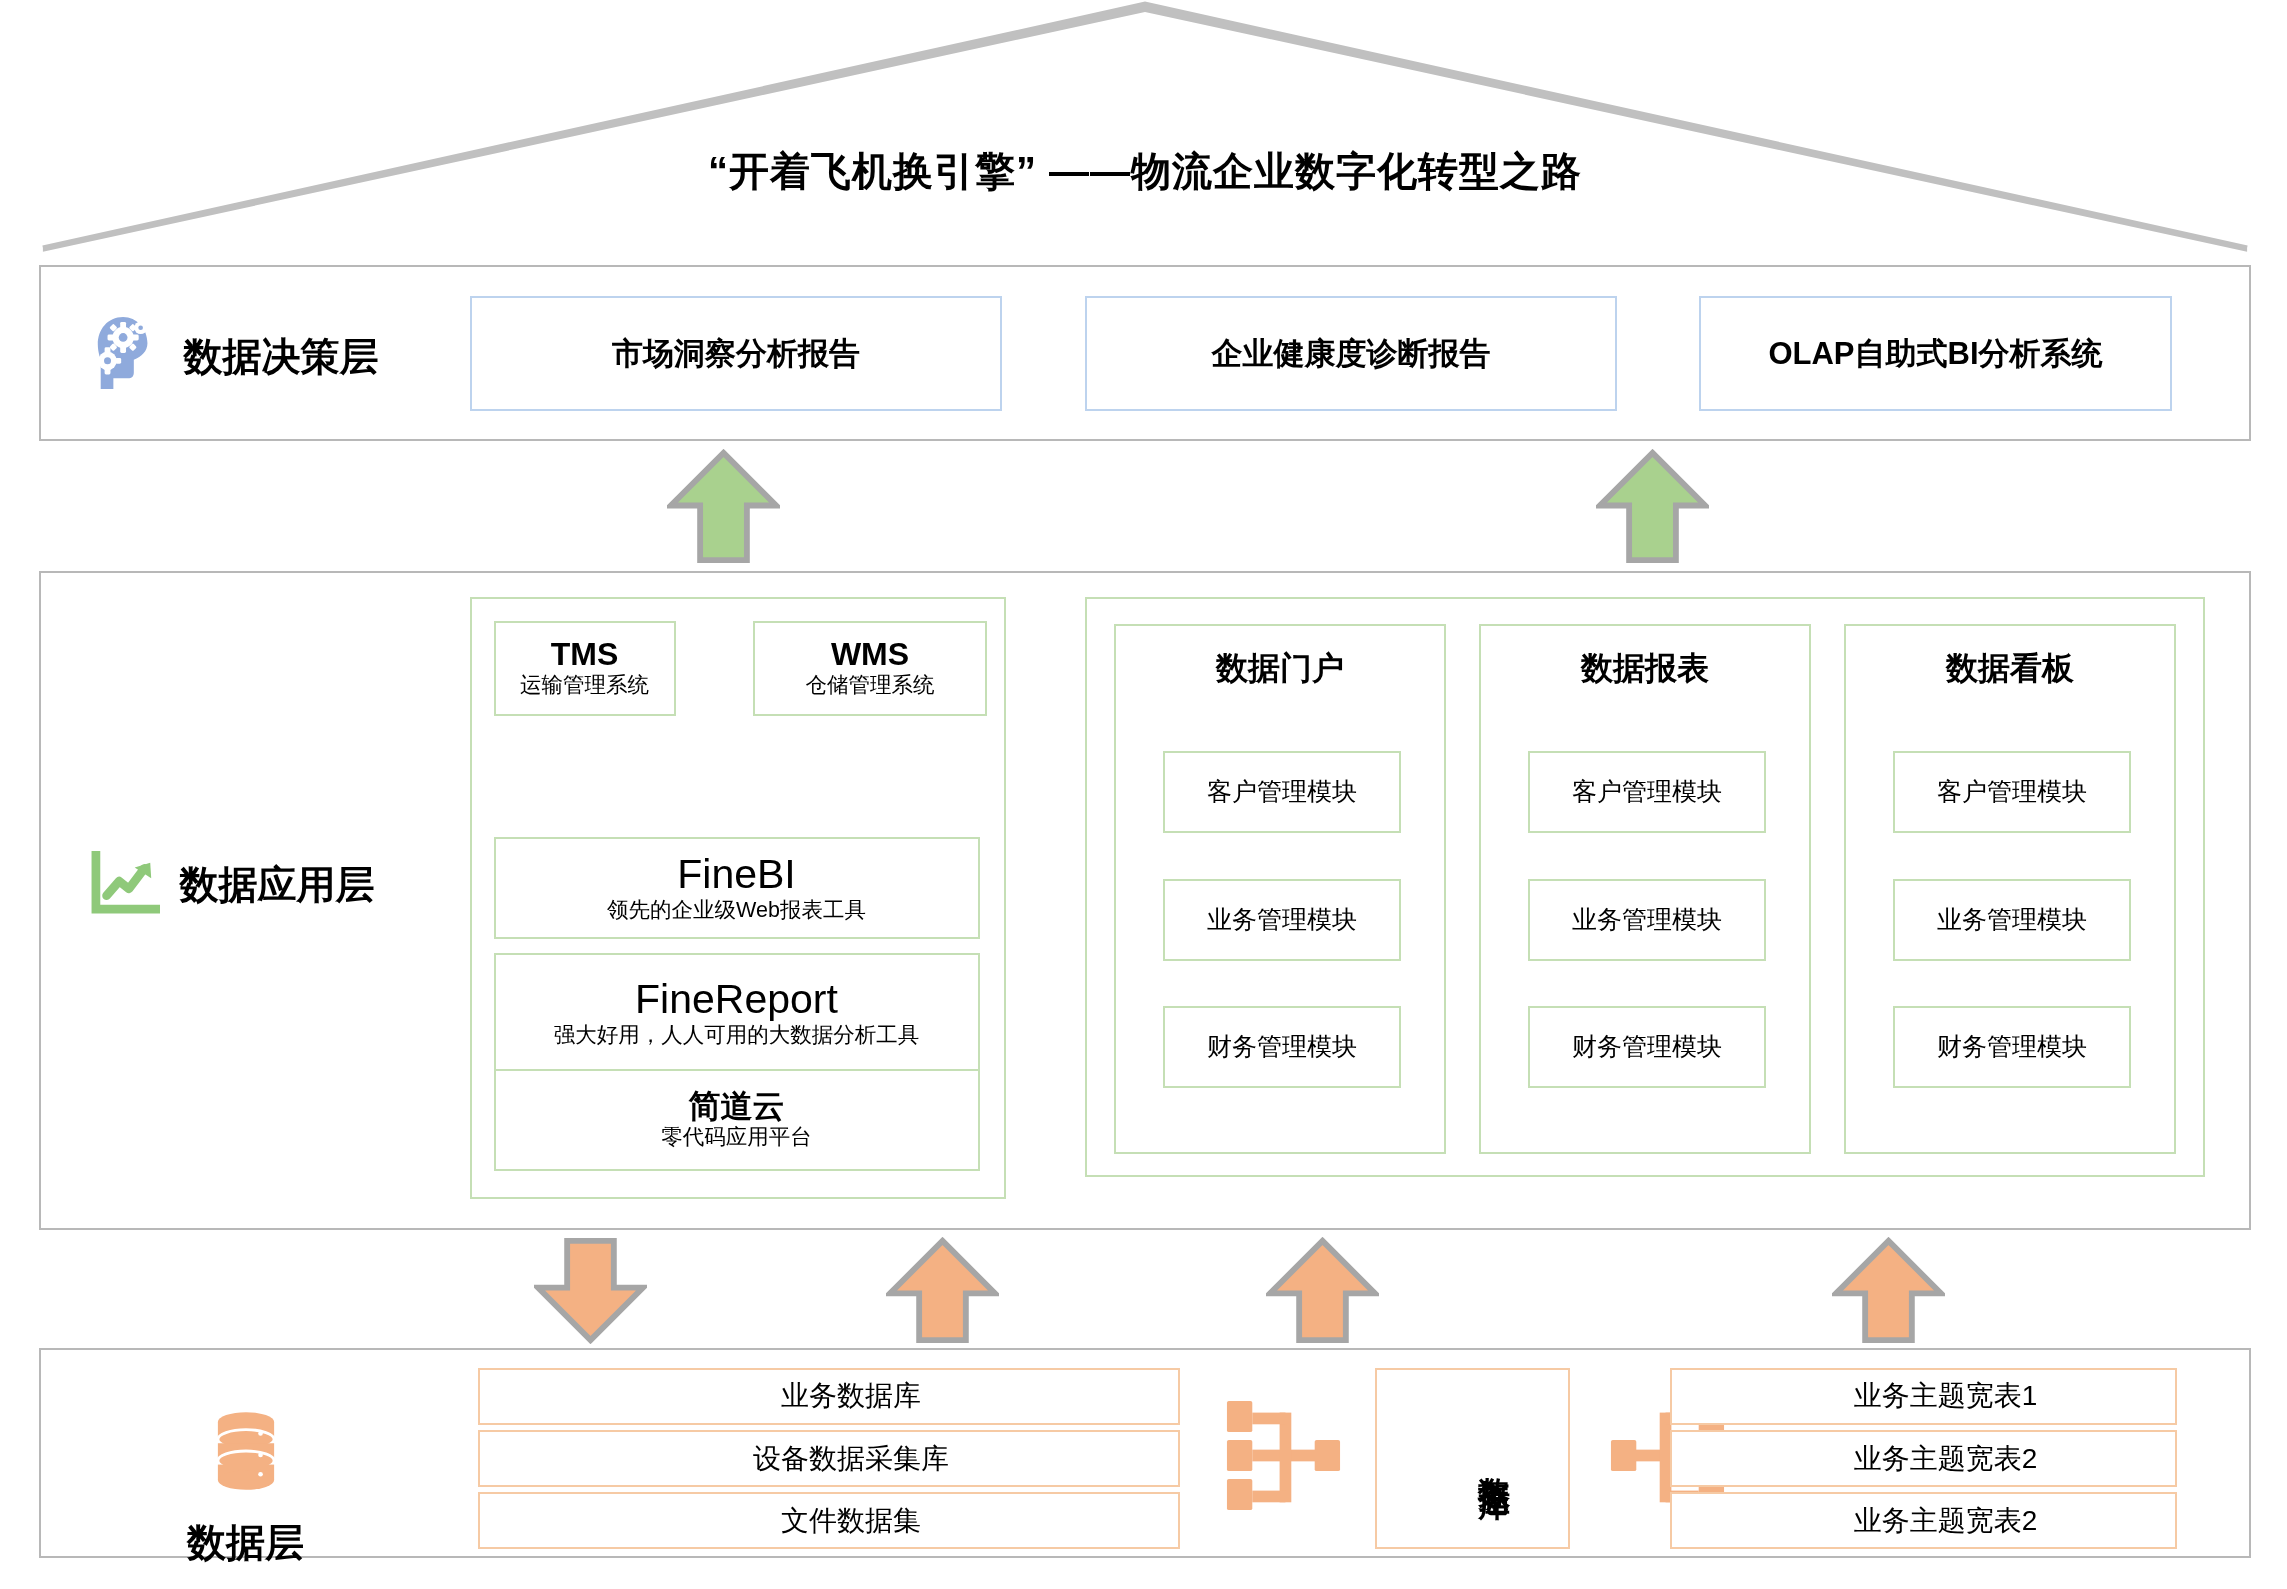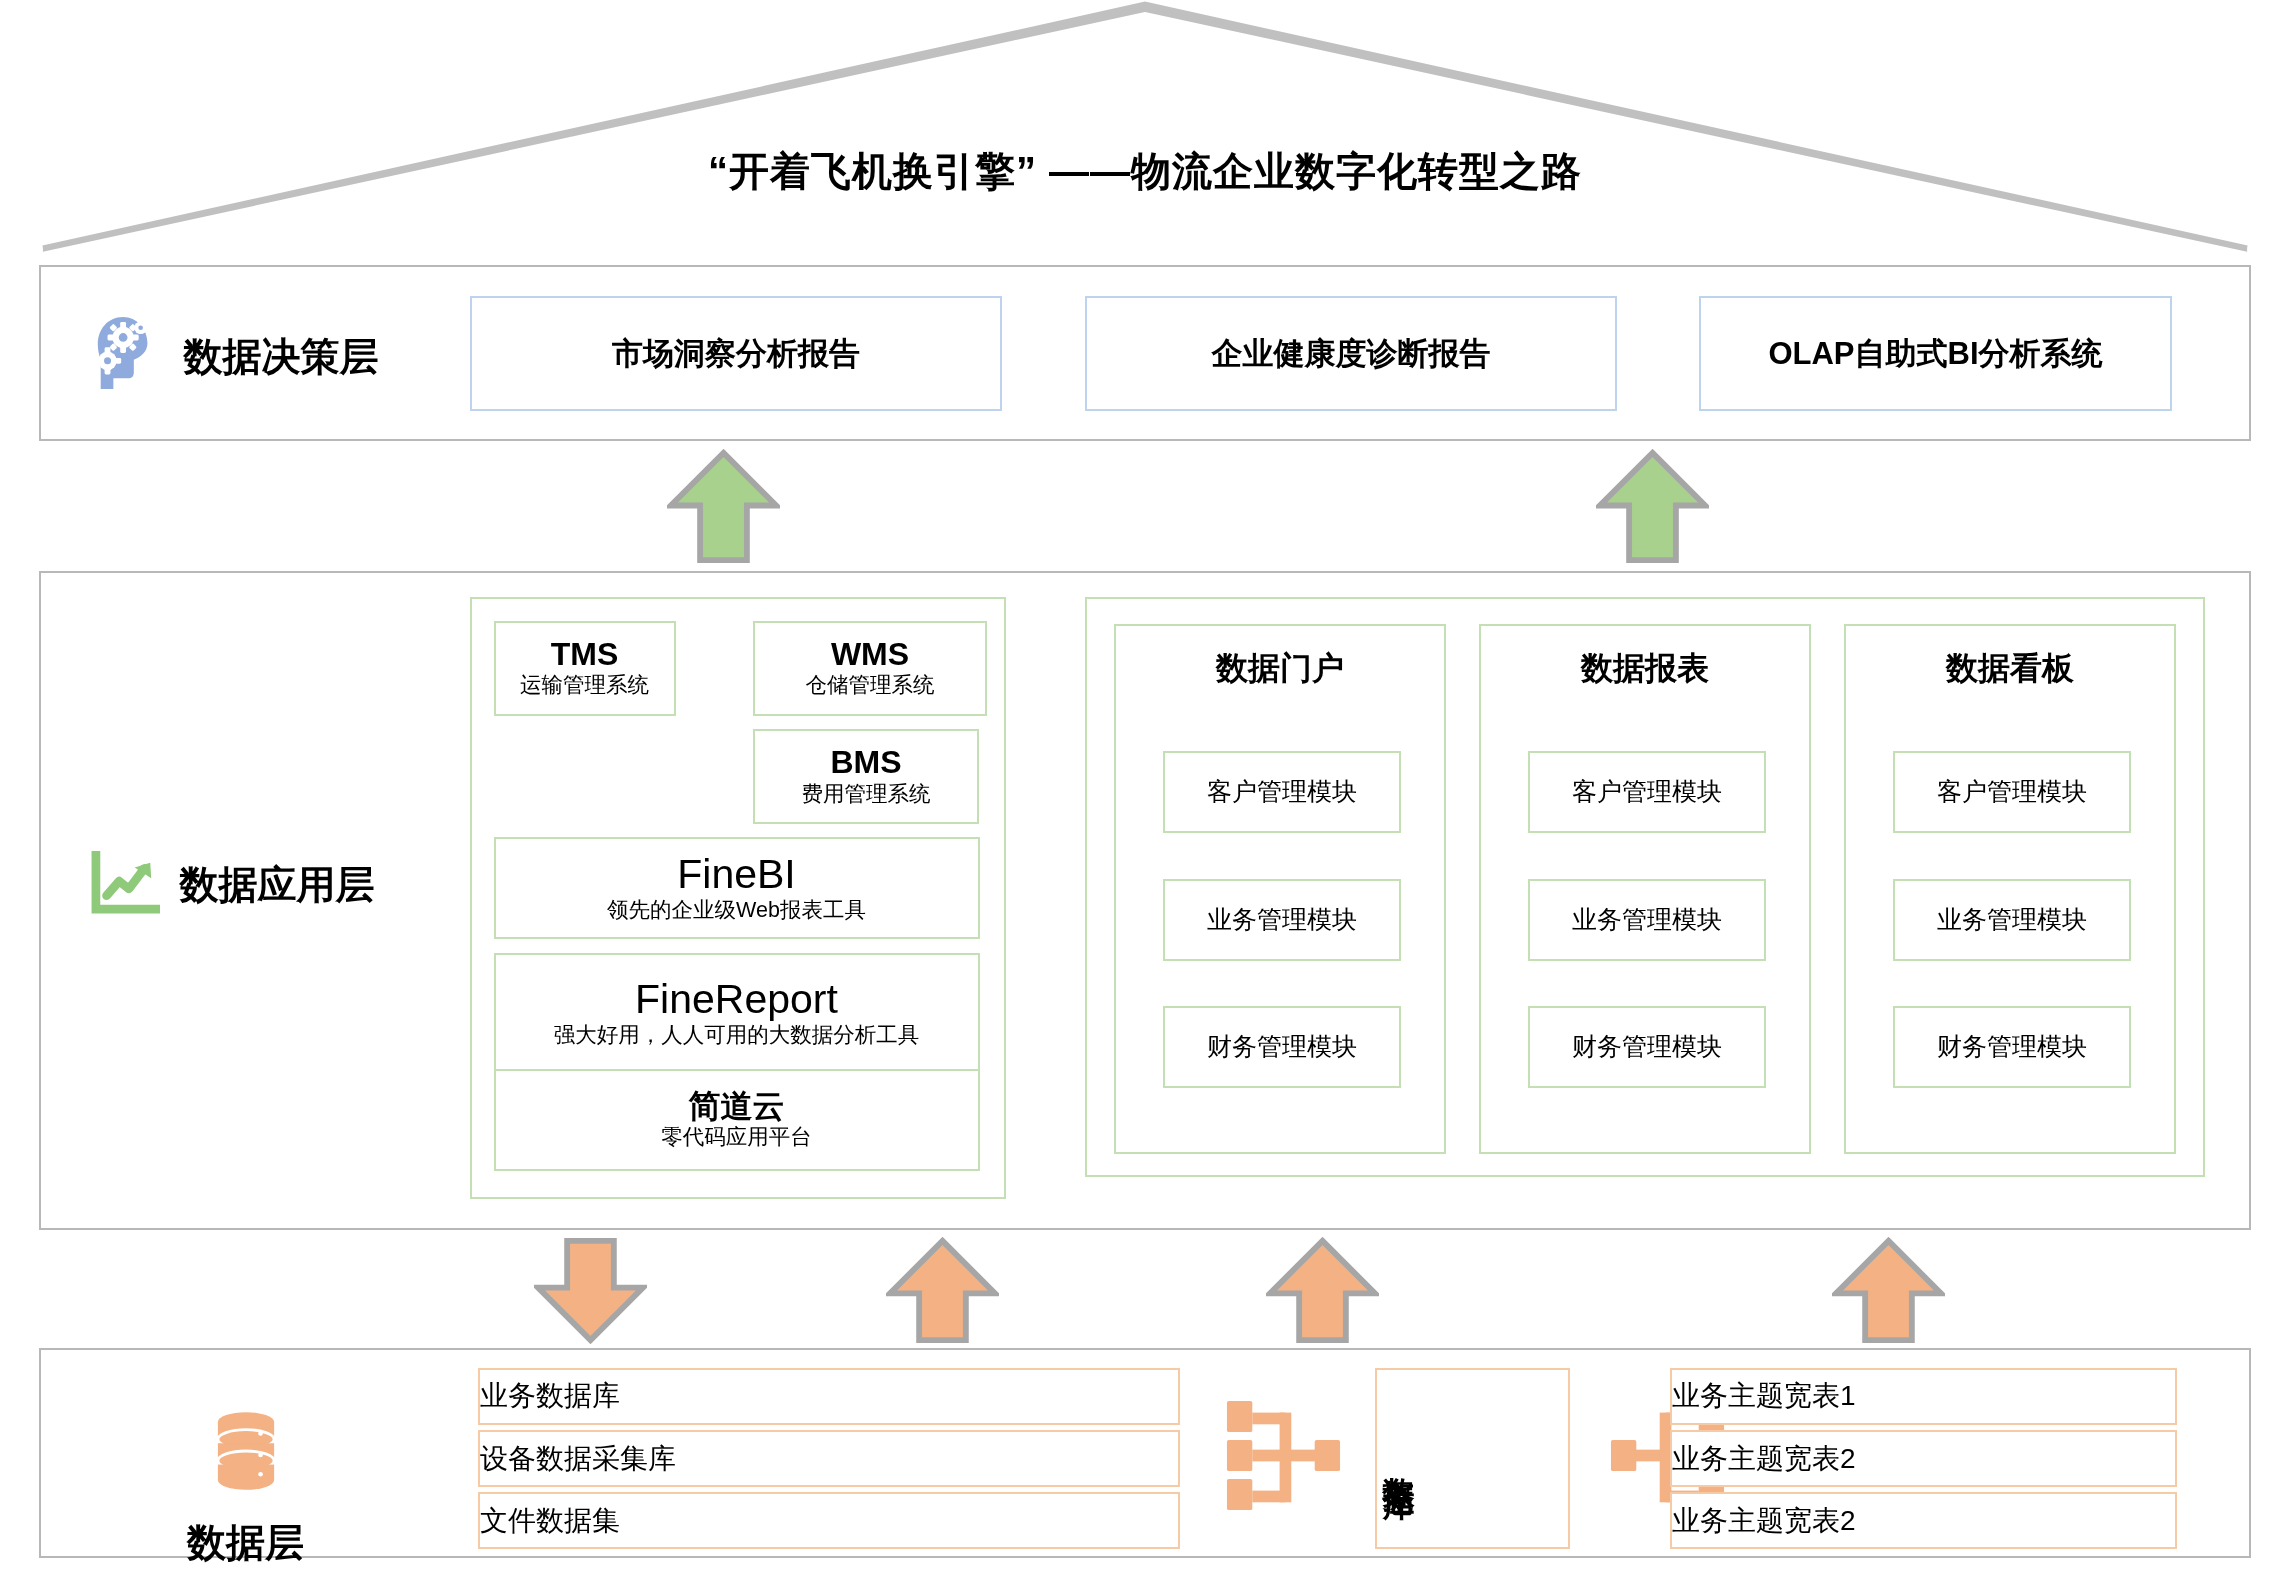--- a/index.html
+++ b/index.html
@@ -73,21 +73,21 @@
     border: 2.9px solid #c5dfb5; background: #ffffff;
     display: flex; align-items: center; justify-content: center;
   }
   .mod-box span { font-size: 25px; color: #000; white-space: nowrap; }
 
   
   #data-layer { left: 39px; top: 1348px; width: 2212px; height: 210px; }
   .o-box {
     position: absolute;
     border: 2.9px solid #f6caa4; background: #ffffff;
-    display: flex; align-items: center; justify-content: flex-start;
+    display: flex; align-items: center; justify-content: center; padding-left: 44px;
   }
   .o-box span { font-size: 28px; color: #000; white-space: nowrap; }
   .o-box.vertical span {
     writing-mode: vertical-rl; text-orientation: upright;
     font-size: 32px; font-weight: bold; letter-spacing: 2.9px;
   }
 
   
   .arrow { position: absolute; }
   .arrow svg { display: block; }
@@ -180,24 +180,20 @@
     <div class="green-panel" style="left:429px; top:24.4px; width:536px; height:602px;">
 
       <div class="g-box" style="left:21.5px; top:21.5px; width:182px; height:95px;">
         <span class="g-title">TMS</span>
         <span class="g-sub">运输管理系统</span>
       </div>
       <div class="g-box" style="left:281px; top:21.5px; width:234px; height:95px;">
         <span class="g-title">WMS</span>
         <span class="g-sub">仓储管理系统</span>
       </div>
-      <div class="g-box" style="left:281px; top:130px; width:226px; height:95px;">
-        <span class="g-title">BMS</span>
-        <span class="g-sub">费用管理系统</span>
-      </div>
 
       <div class="g-box" style="left:21.5px; top:238px; width:486px; height:102px;">
         <span class="g-big">FineBI</span>
         <span class="g-sub">领先的企业级Web报表工具</span>
       </div>
       <div class="g-box" style="left:21.5px; top:354px; width:486px; height:120px;">
         <span class="g-big">FineReport</span>
         <span class="g-sub">强大好用，人人可用的大数据分析工具</span>
       </div>
       <div class="g-box" style="left:21.5px; top:470px; width:486px; height:102px;">

